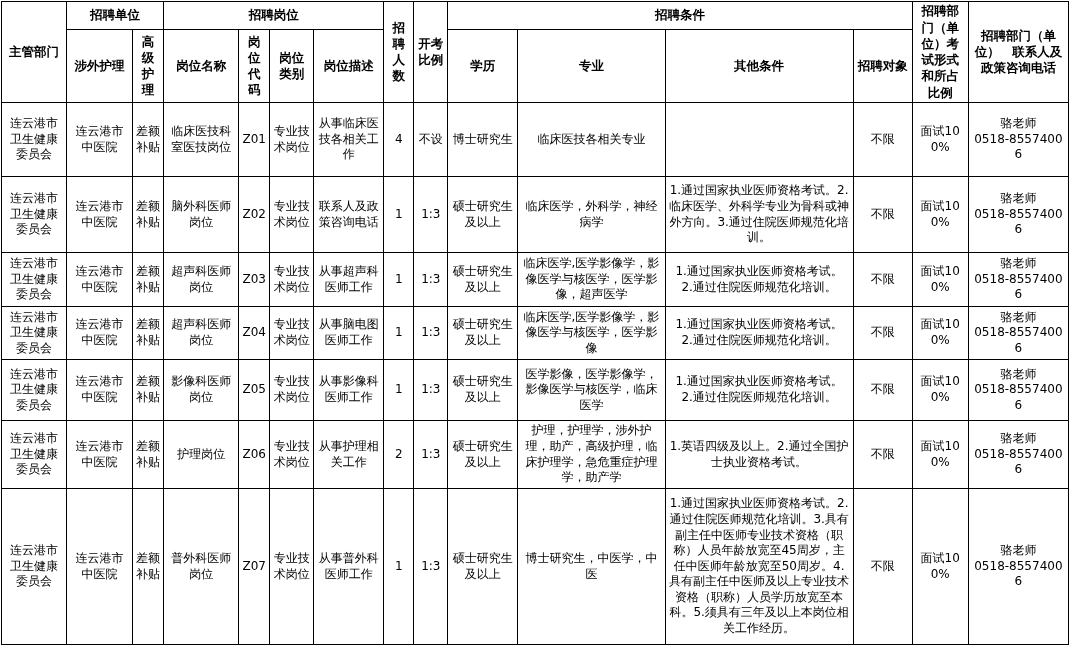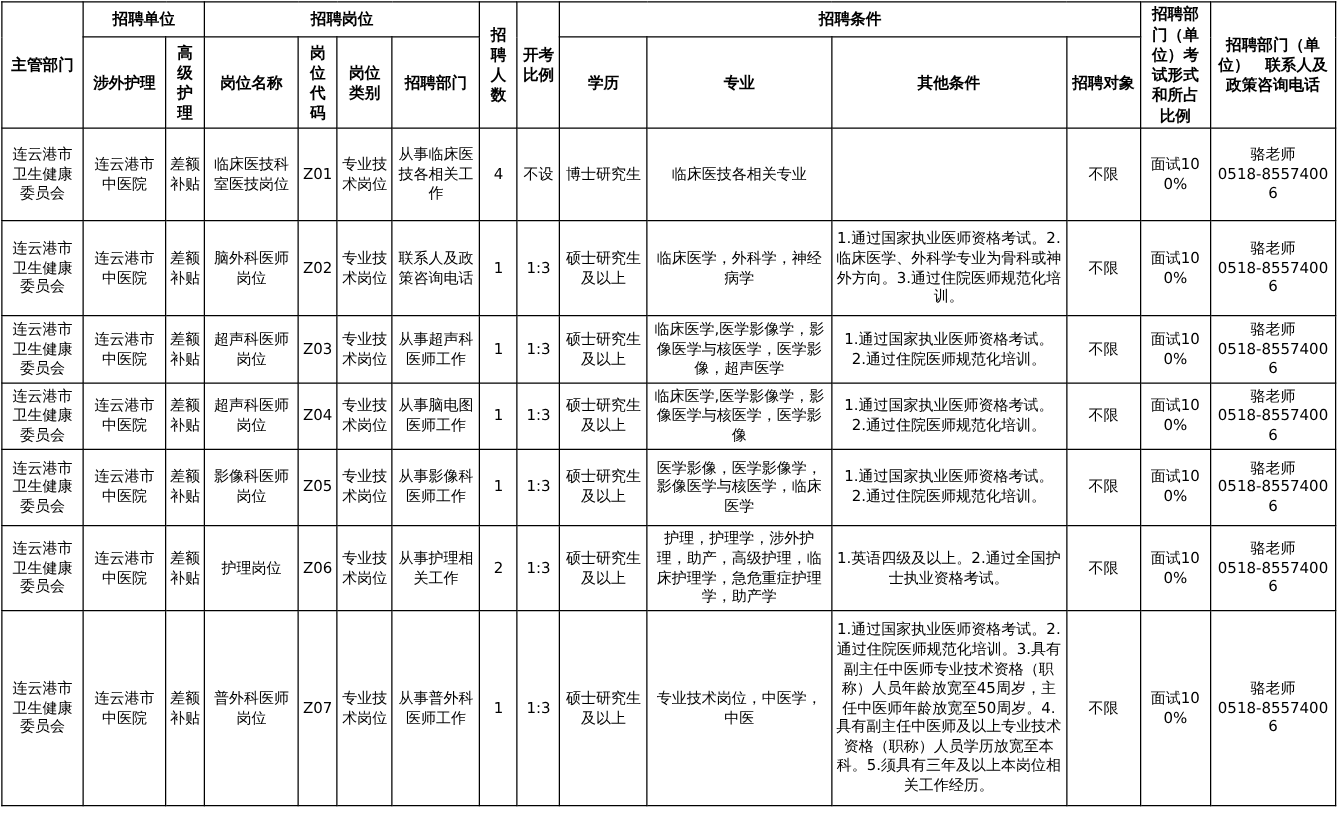--- a/index.html
+++ b/index.html
@@ -60,21 +60,21 @@
         <th colspan="4">招聘条件</th>
         <th rowspan="2">招聘部门（单位）考试形式和所占比例</th>
         <th rowspan="2">招聘部门（单位）　联系人及政策咨询电话</th>
       </tr>
       <tr style="height:73px">
         <th>涉外护理</th>
         <th>高级护理</th>
         <th>岗位名称</th>
         <th>岗位代码</th>
         <th>岗位类别</th>
-        <th>招聘部门</th>
+        <th>岗位描述</th>
         <th>学历</th>
         <th>专业</th>
         <th>其他条件</th>
         <th>招聘对象</th>
       </tr>
     </thead>
     <tbody id="table-body">
         <tr style="height: 74px;">
           <td>连云港市卫生健康委员会</td>
           <td>连云港市中医院</td>
@@ -202,21 +202,21 @@
           <td>连云港市卫生健康委员会</td>
           <td>连云港市中医院</td>
           <td>差额补贴</td>
           <td>普外科医师岗位</td>
           <td>Z07</td>
           <td>专业技术岗位</td>
           <td>从事普外科医师工作</td>
           <td>1</td>
           <td>1:3</td>
           <td>硕士研究生及以上</td>
-          <td>专业技术岗位，中医学，中医</td>
+          <td>博士研究生，中医学，中医</td>
           <td class="left pre">1.通过国家执业医师资格考试。2.通过住院医师规范化培训。3.具有副主任中医师专业技术资格（职称）人员年龄放宽至45周岁，主任中医师年龄放宽至50周岁。4.具有副主任中医师及以上专业技术资格（职称）人员学历放宽至本科。5.须具有三年及以上本岗位相关工作经历。</td>
           <td>不限</td>
           <td>面试100%</td>
           <td>
             <div>骆老师</div>
             <div>0518-85574006</div>
           </td>
         </tr>
       </tbody>
   </table>

